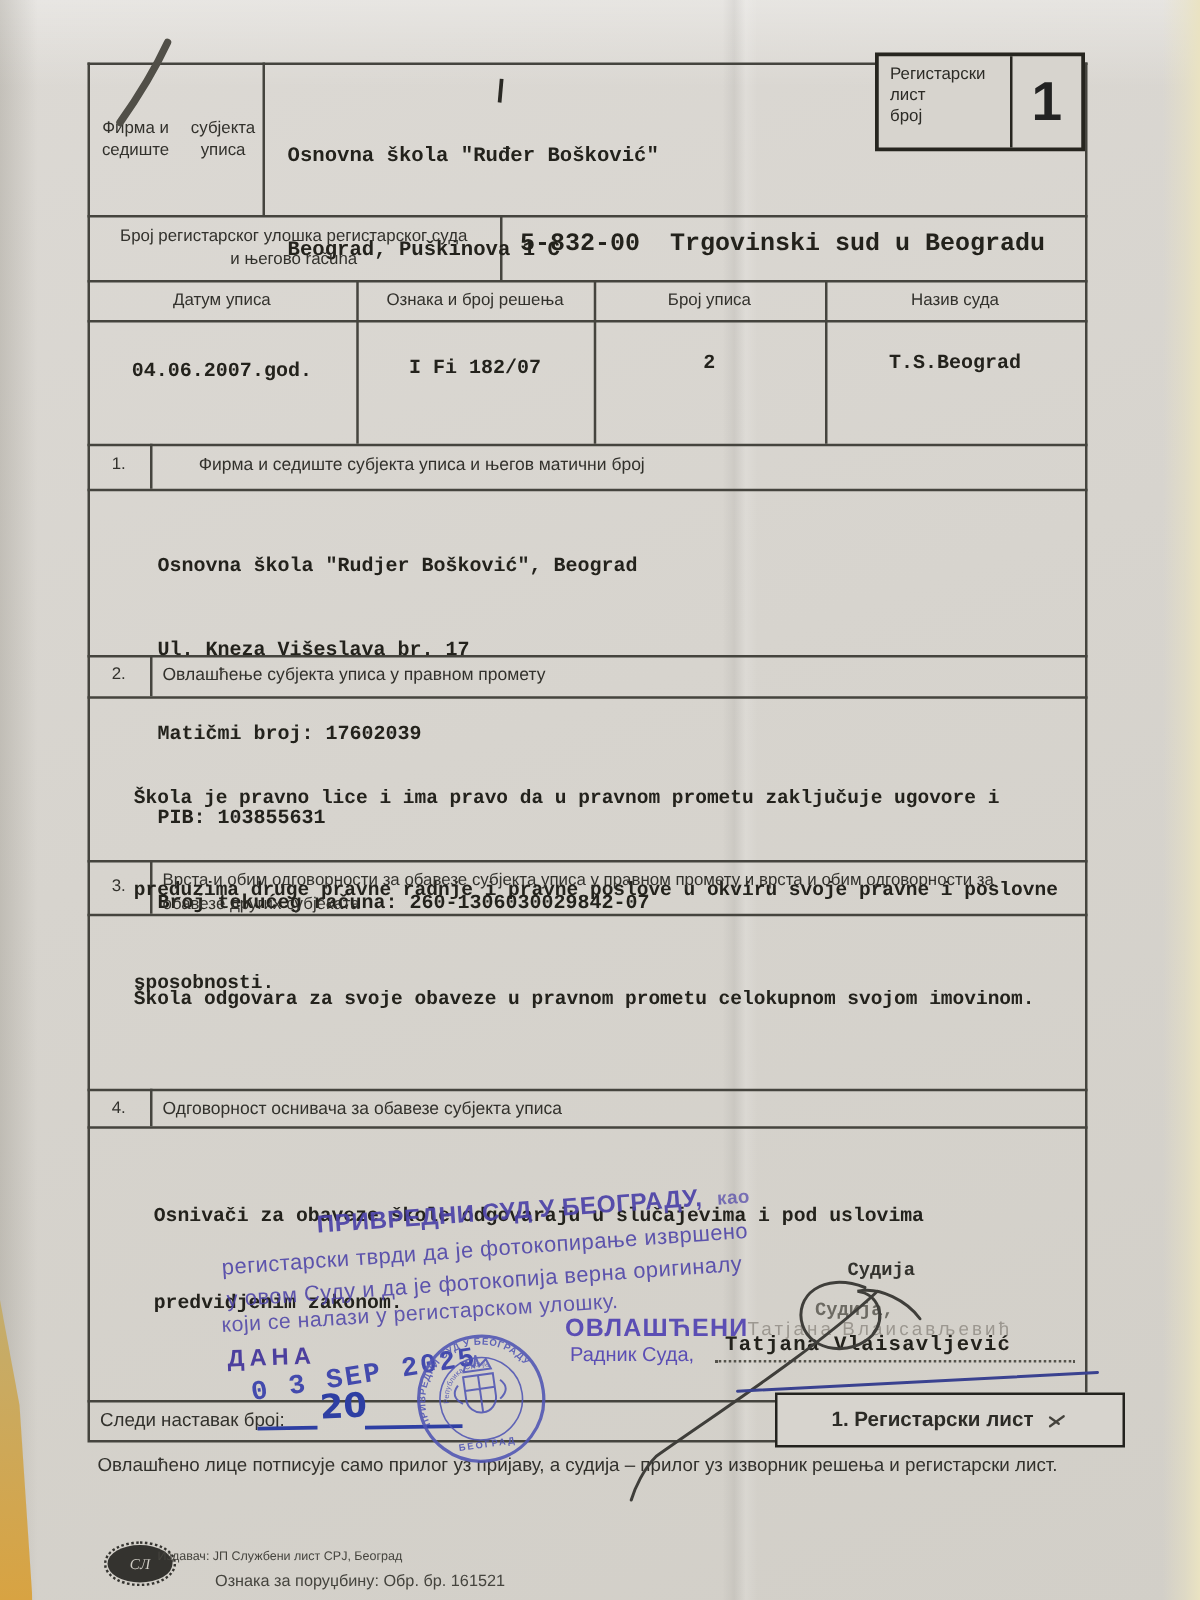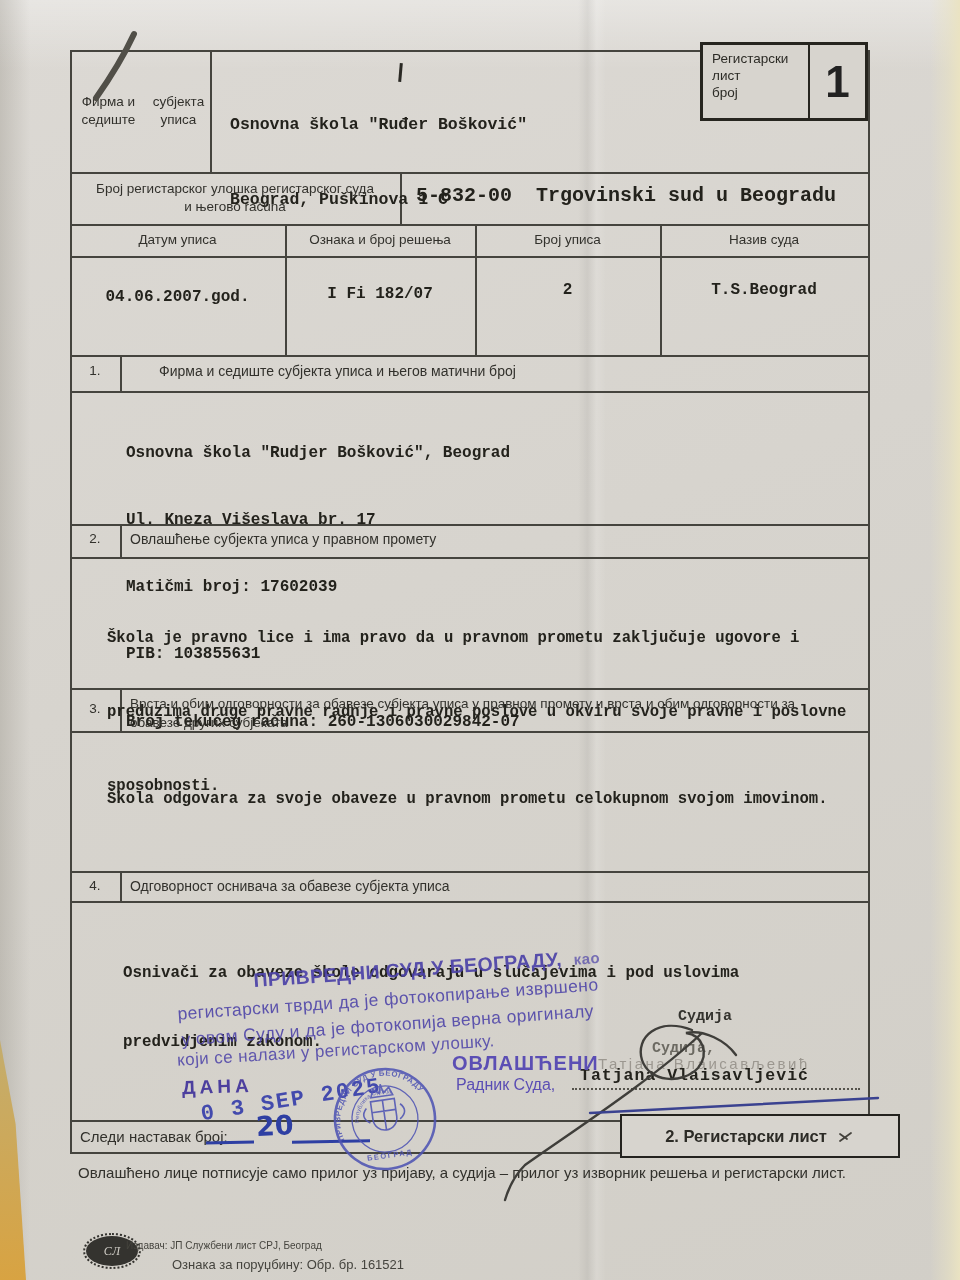--- a/index.html
+++ b/index.html
@@ -182,21 +182,21 @@
       <path d="M 38,42 q -8,8 2,15 M 72,42 q 8,8 -2,15"></path>
     </g>
   </svg>
 
   <div class="abs lbl" style="left:80px;top:1128px;font-size:15px;">Следи наставак број:</div>
   <div class="abs" style="left:256px;top:1110px;font-size:27px;font-weight:bold;color:#2e3fa3;transform:rotate(-3deg);z-index:4;font-family:'DejaVu Sans',sans-serif;">20</div>
   <div class="abs" style="left:206px;top:1141px;width:48px;height:2.5px;background:#2e3fa3;transform:rotate(-1deg);z-index:4;"></div>
   <div class="abs" style="left:292px;top:1140px;width:78px;height:2.5px;background:#2e3fa3;transform:rotate(-1deg);z-index:4;"></div>
 
   <div class="abs nextbox">
-    <span>2. Регистарски лист</span>
+    <span>1. Регистарски лист</span>
     <svg width="18" height="13">
       <path d="M 3,11 L 14,3 M 3,4 L 10,9" stroke="#44423c" stroke-width="1.8" fill="none" stroke-linecap="round"></path>
     </svg>
   </div>
 
   <div class="abs lbl" style="left:78px;top:1164px;width:800px;font-size:15px;">Овлашћено лице потписује само прилог уз пријаву, а судија – прилог уз изворник решења и регистарски лист.</div>
 
   <div class="abs" style="left:86px;top:1236px;width:52px;height:30px;border-radius:50%;background:#34332f;color:#cfccc5;display:flex;align-items:center;justify-content:center;font-size:12px;font-style:italic;font-family:'Liberation Serif',serif;outline:2px dotted #34332f;outline-offset:1px;z-index:2;">СЛ</div>
   <div class="abs" style="left:126px;top:1240px;font-size:10px;color:#45443e;z-index:2;">Издавач: ЈП Службени лист СРЈ, Београд</div>
   <div class="abs" style="left:172px;top:1257px;font-size:13px;color:#45443e;z-index:2;">Ознака за поруџбину: Обр. бр. 161521</div>

